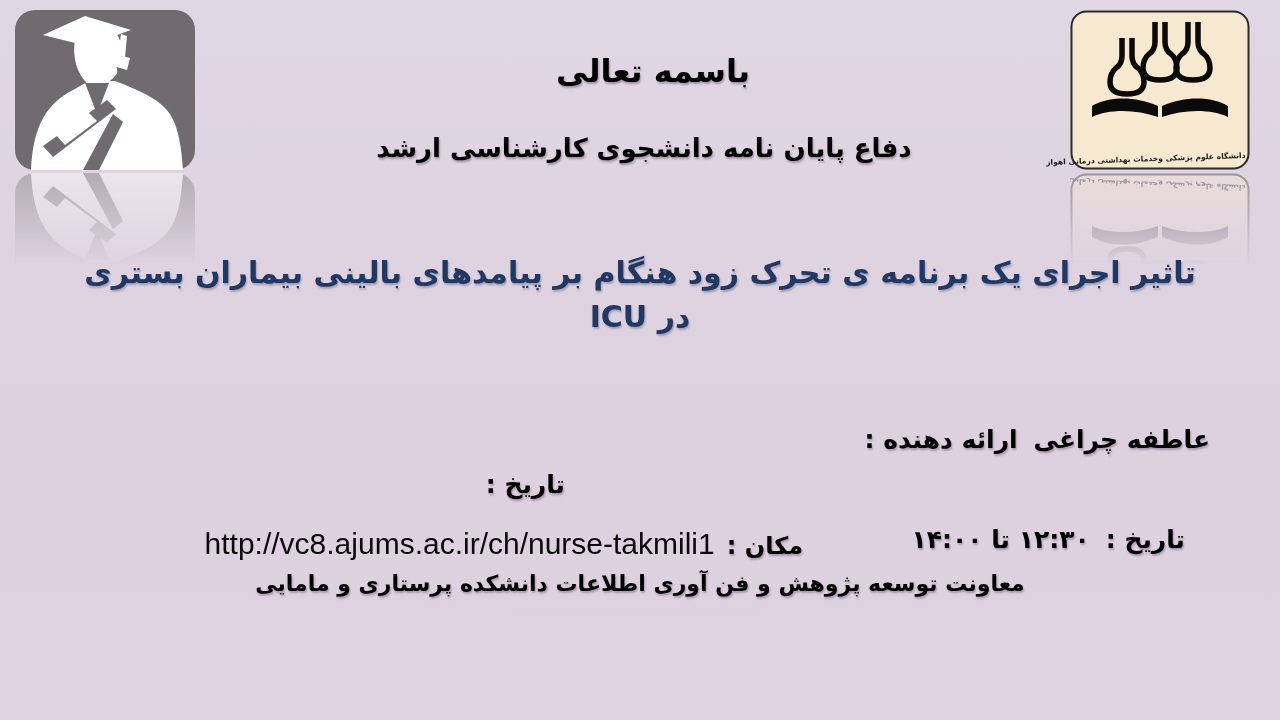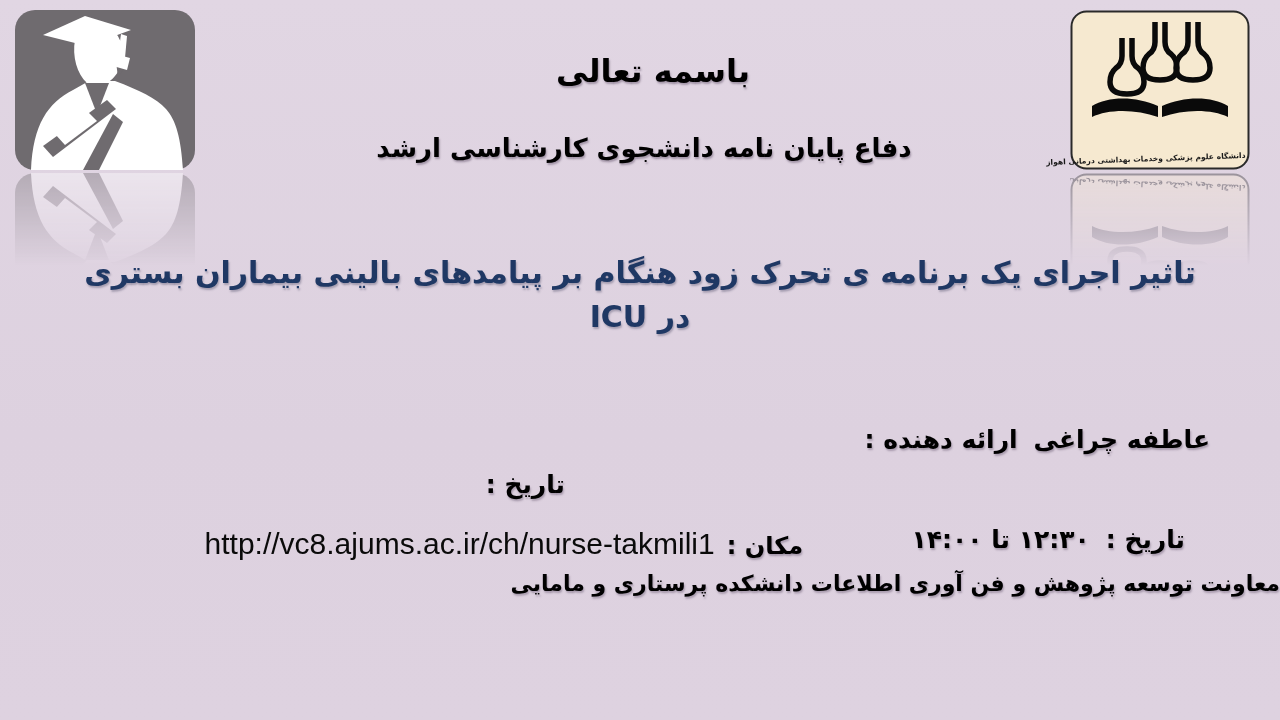--- a/index.html
+++ b/index.html
@@ -51,21 +51,21 @@
   .d-supervisor { top:469px; right:70px; }
   .d-field      { top:424px; right:715px; column-gap:10px; }
   .d-date       { top:469px; right:715px; column-gap:12px; }
   .d-time       { top:524px; right:95px;  }
   .d-location   { top:524px; right:477px; column-gap:12px; font-size:24px; }
   .link {
     font-family:Liberation Sans, sans-serif; font-weight:normal; font-size:30px;
     direction:ltr; unicode-bidi:embed; text-shadow:none; color:#0a0a0a;
   }
   .footer {
-    position:absolute; top:571px; left:0; right:0; 
+    position:absolute; top:571px; left:0; right:0; text-align:center;
     font-size:22px; font-weight:bold; direction:rtl;
     text-shadow:1px 2px 2px rgba(90,75,100,.4);
   }
 </style>
 </head>
 <body>
 
 <div class="slide">
 
   <div class="img-wrap left">

